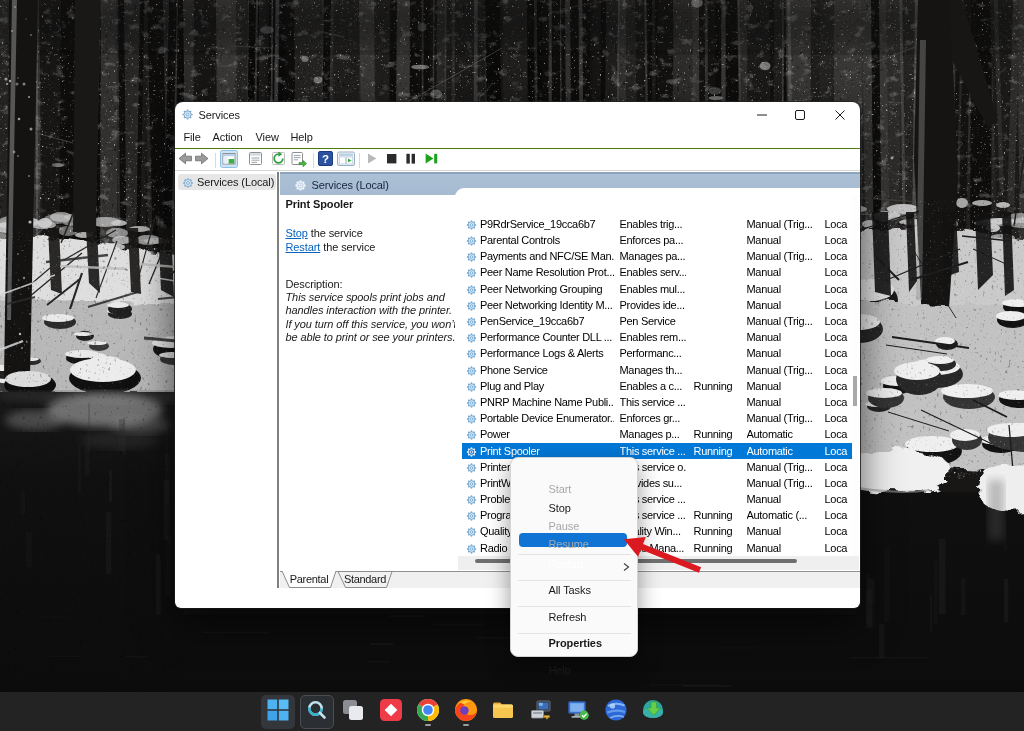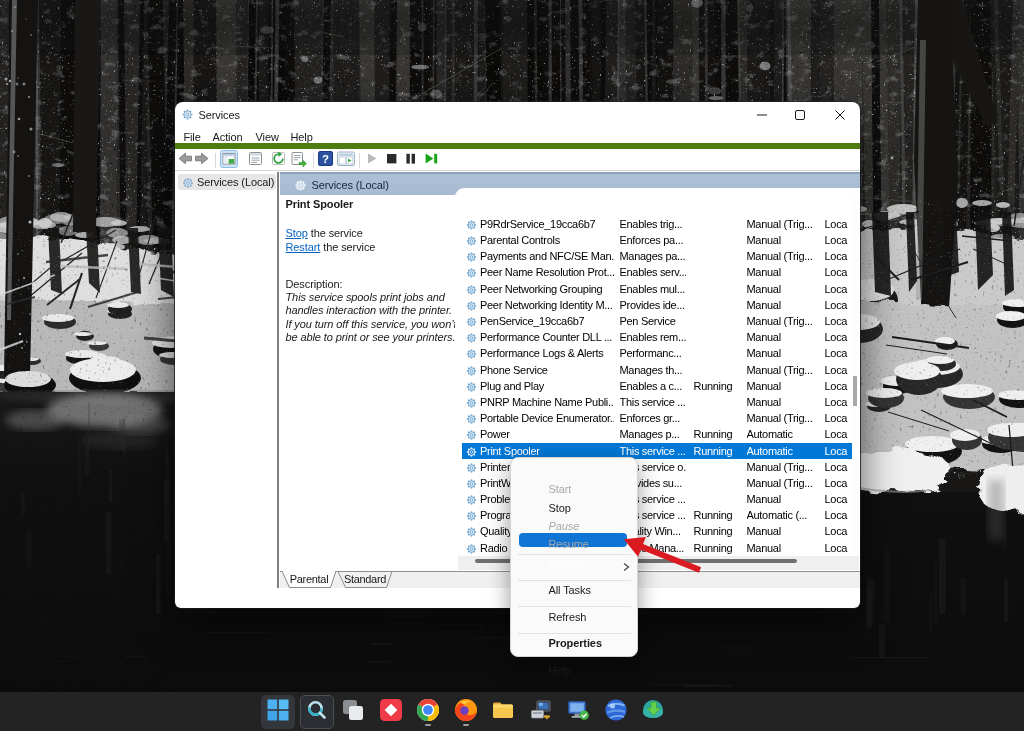--- a/index.html
+++ b/index.html
@@ -8,21 +8,21 @@
   .abs{position:absolute;}
   #bg{position:absolute;left:0;top:0;width:1024px;height:731px;}
   
   #win{position:absolute;left:174.5px;top:102px;width:685.5px;height:506px;background:#fff;
        border-radius:8px 8px 6px 6px;box-shadow:0 14px 42px rgba(0,0,0,.65),0 0 0 1px rgba(40,40,40,.8);}
   .t12{font-size:11px;letter-spacing:-0.1px;color:#191919;white-space:nowrap;}
   
   #title{position:absolute;left:24px;top:6.5px;}
   .capbtn{position:absolute;top:2px;width:30px;height:22px;}
   
-  #menubar{position:absolute;left:0;top:27px;width:100%;height:19.5px;border-bottom:6px solid #4d7c0f;}
+  #menubar{position:absolute;left:0;top:27px;width:100%;height:19.5px;border-bottom:1px solid #4d7c0f;}
   #menubar span{position:absolute;top:2px;}
   
   #toolbar{position:absolute;left:0;top:47.5px;width:100%;height:21px;border-bottom:1px solid #d5d5d5;}
   .tsep{position:absolute;top:3px;width:1px;height:15px;background:#d9d9d9;}
   
   #leftpane{position:absolute;left:1px;top:69.5px;width:102px;height:416px;background:#fff;}
   #ldivider{position:absolute;left:102.8px;top:69.5px;width:1.6px;height:416.5px;background:#7f7f7f;}
   #treesel{position:absolute;left:2.5px;top:2.5px;width:98px;height:16px;background:#e6e6e6;border-radius:3px;}
   #midpane{position:absolute;left:105.5px;top:69.5px;right:0.5px;height:416px;background:#fff;overflow:hidden;border-radius:0 0 5px 0;}
   #blueband{position:absolute;left:0;top:0;width:100%;height:23px;background:linear-gradient(180deg,#8ca3bc 0,#8ca3bc 1.5px,#abbfd5 2.5px,#a6bad1 100%);}
@@ -1142,21 +1142,21 @@
     <div class="tab" style="left:2px;width:54px;">Parental</div>
     <div class="tab" style="left:58px;width:54px;">Standard</div>
   </div>
 
 </div>
 
 <div id="cmenu">
   <div id="mhl"></div>
   <span class="mi dis" style="top:1.8px;">Start</span>
   <span class="mi" style="top:20px;">Stop</span>
-  <span class="mi dis" style="top:38.3px;font-style:italic;">Pause</span>
+  <span class="mi dis" style="top:38.3px;">Pause</span>
   <span class="mi dis" style="top:56.5px;">Resume</span>
   <span class="mi" style="top:76.3px;color:#fff;">Restart</span>
   <div class="msep" style="top:96.3px;"></div>
   <span class="mi" style="top:102.6px;">All Tasks</span>
   <svg class="abs" style="left:111px;top:104.5px;" width="8" height="10" viewBox="0 0 8 10">
       <path d="M2 1.5 L6.5 5 L2 8.5" fill="none" stroke="#444" stroke-width="1.2"></path>
     </svg>
   <div class="msep" style="top:122px;"></div>
   <span class="mi" style="top:129.3px;">Refresh</span>
   <div class="msep" style="top:148.5px;"></div>

